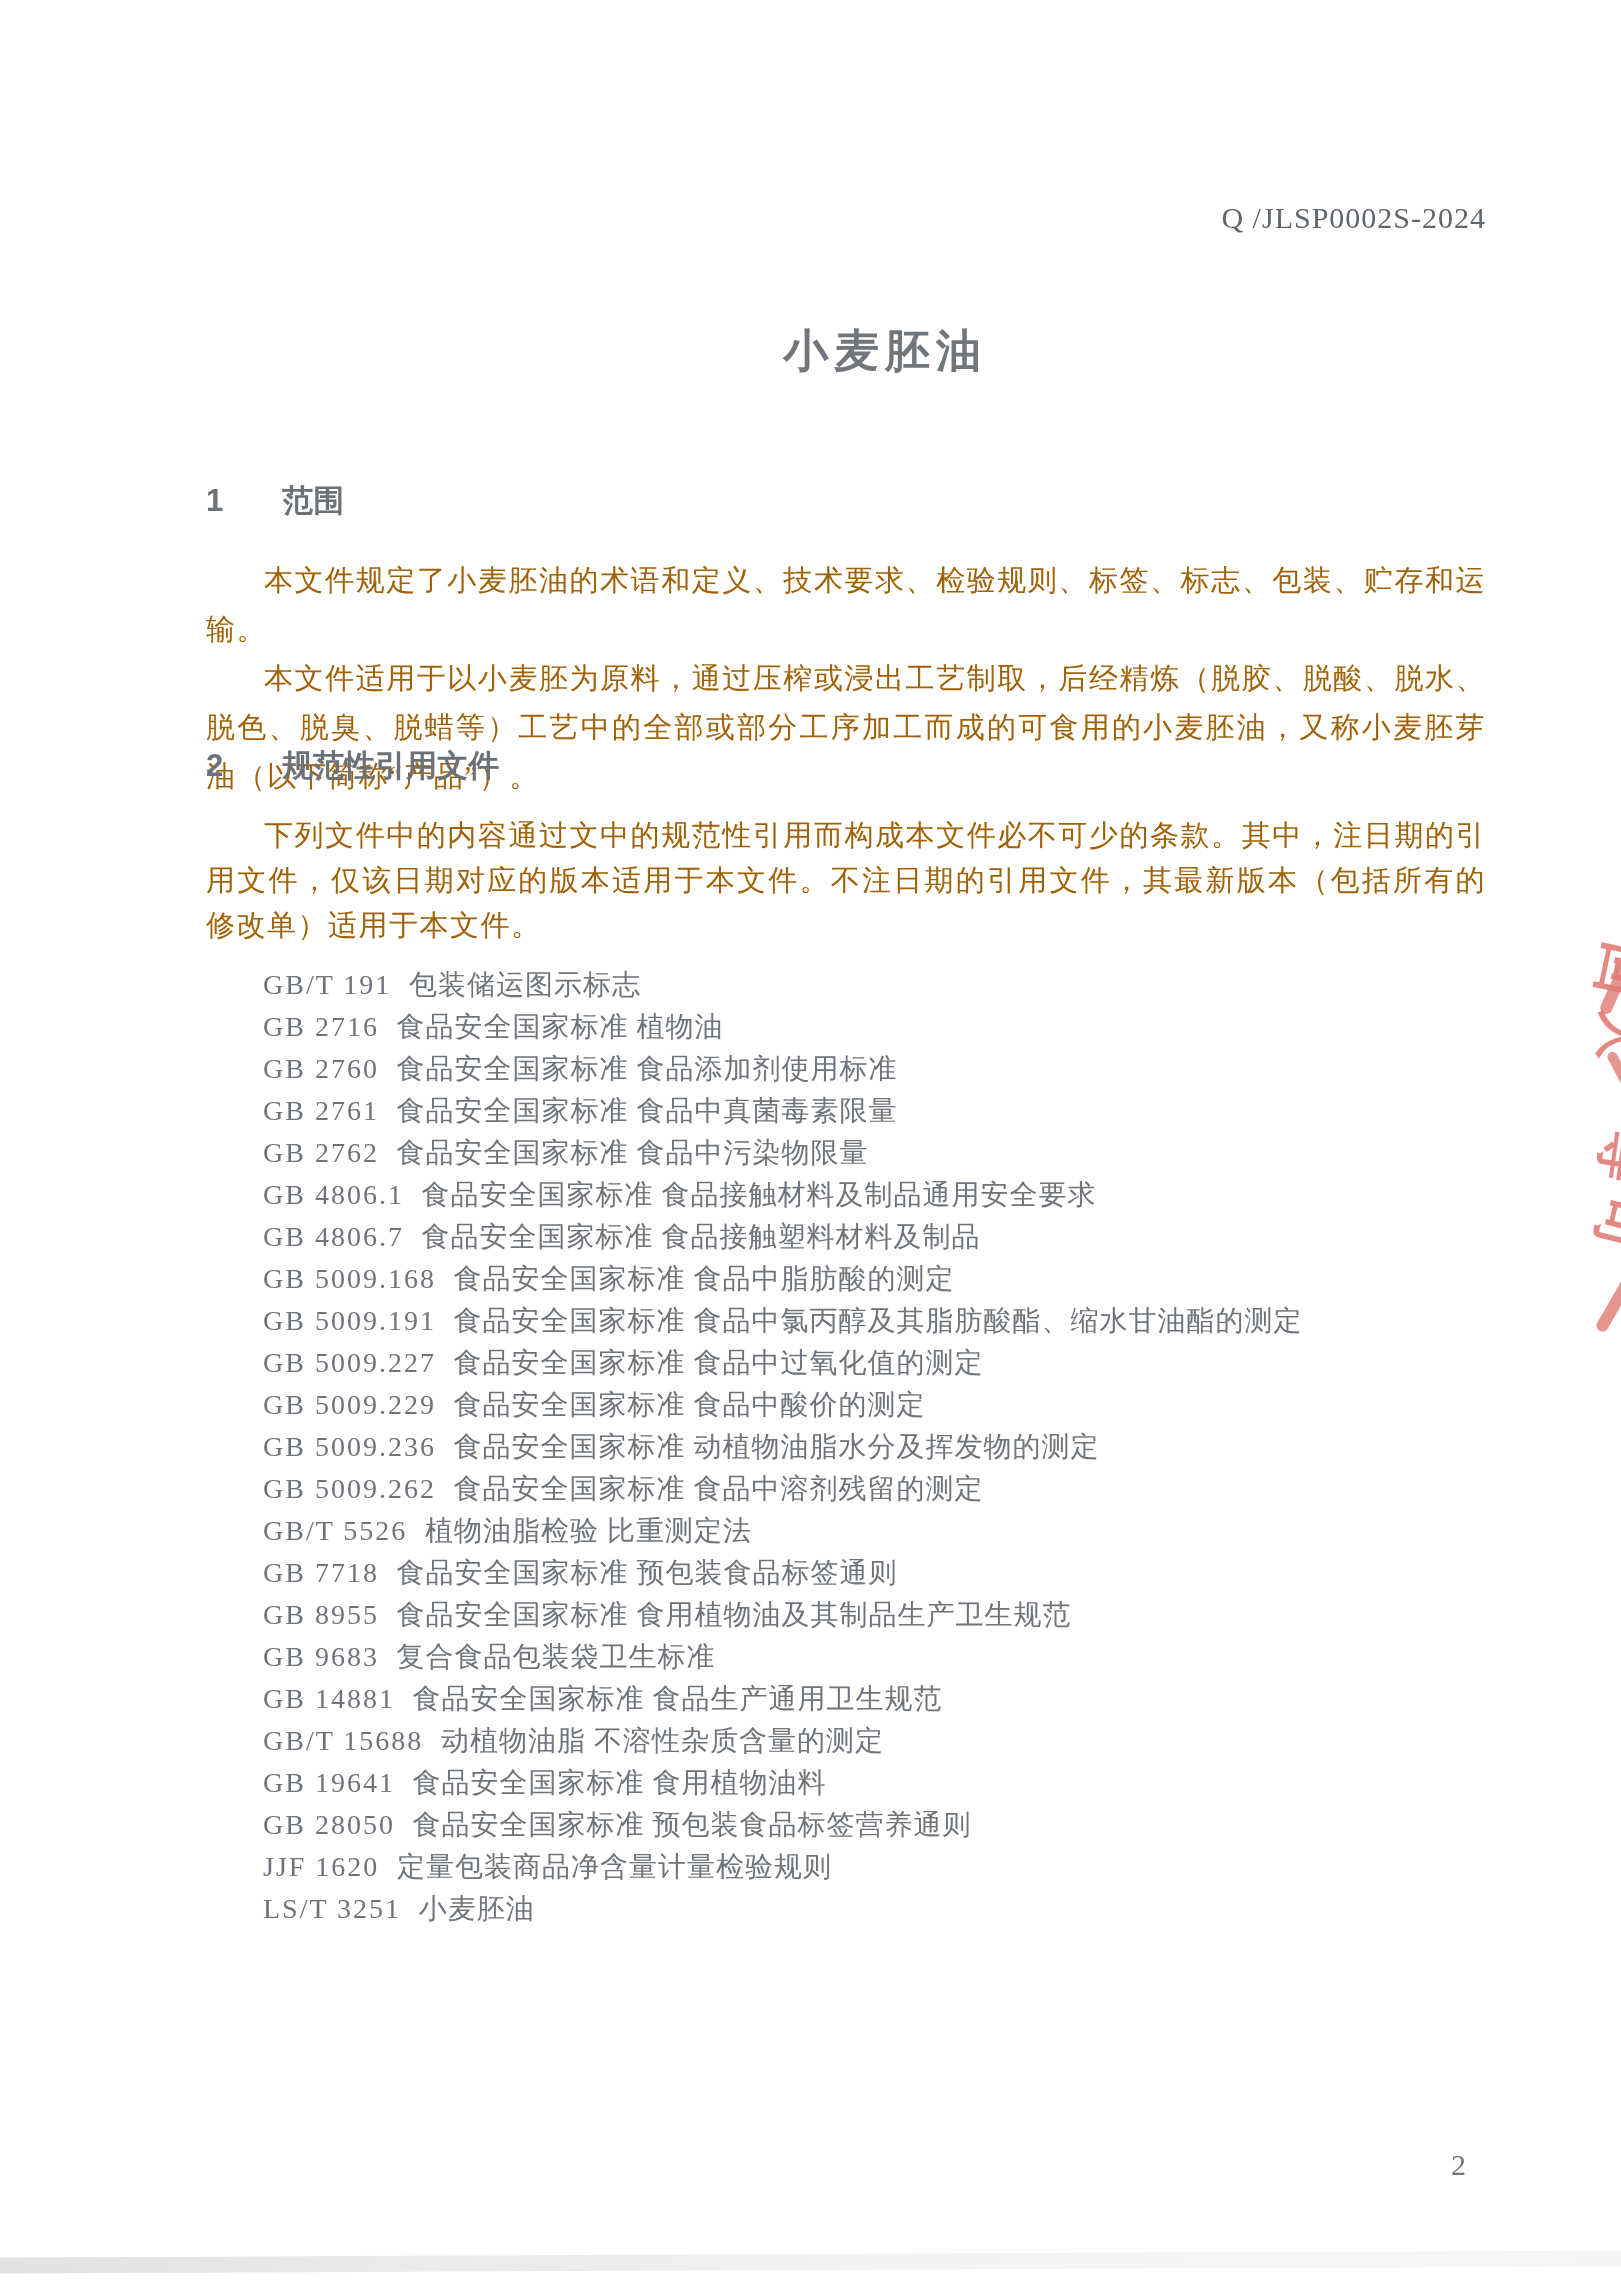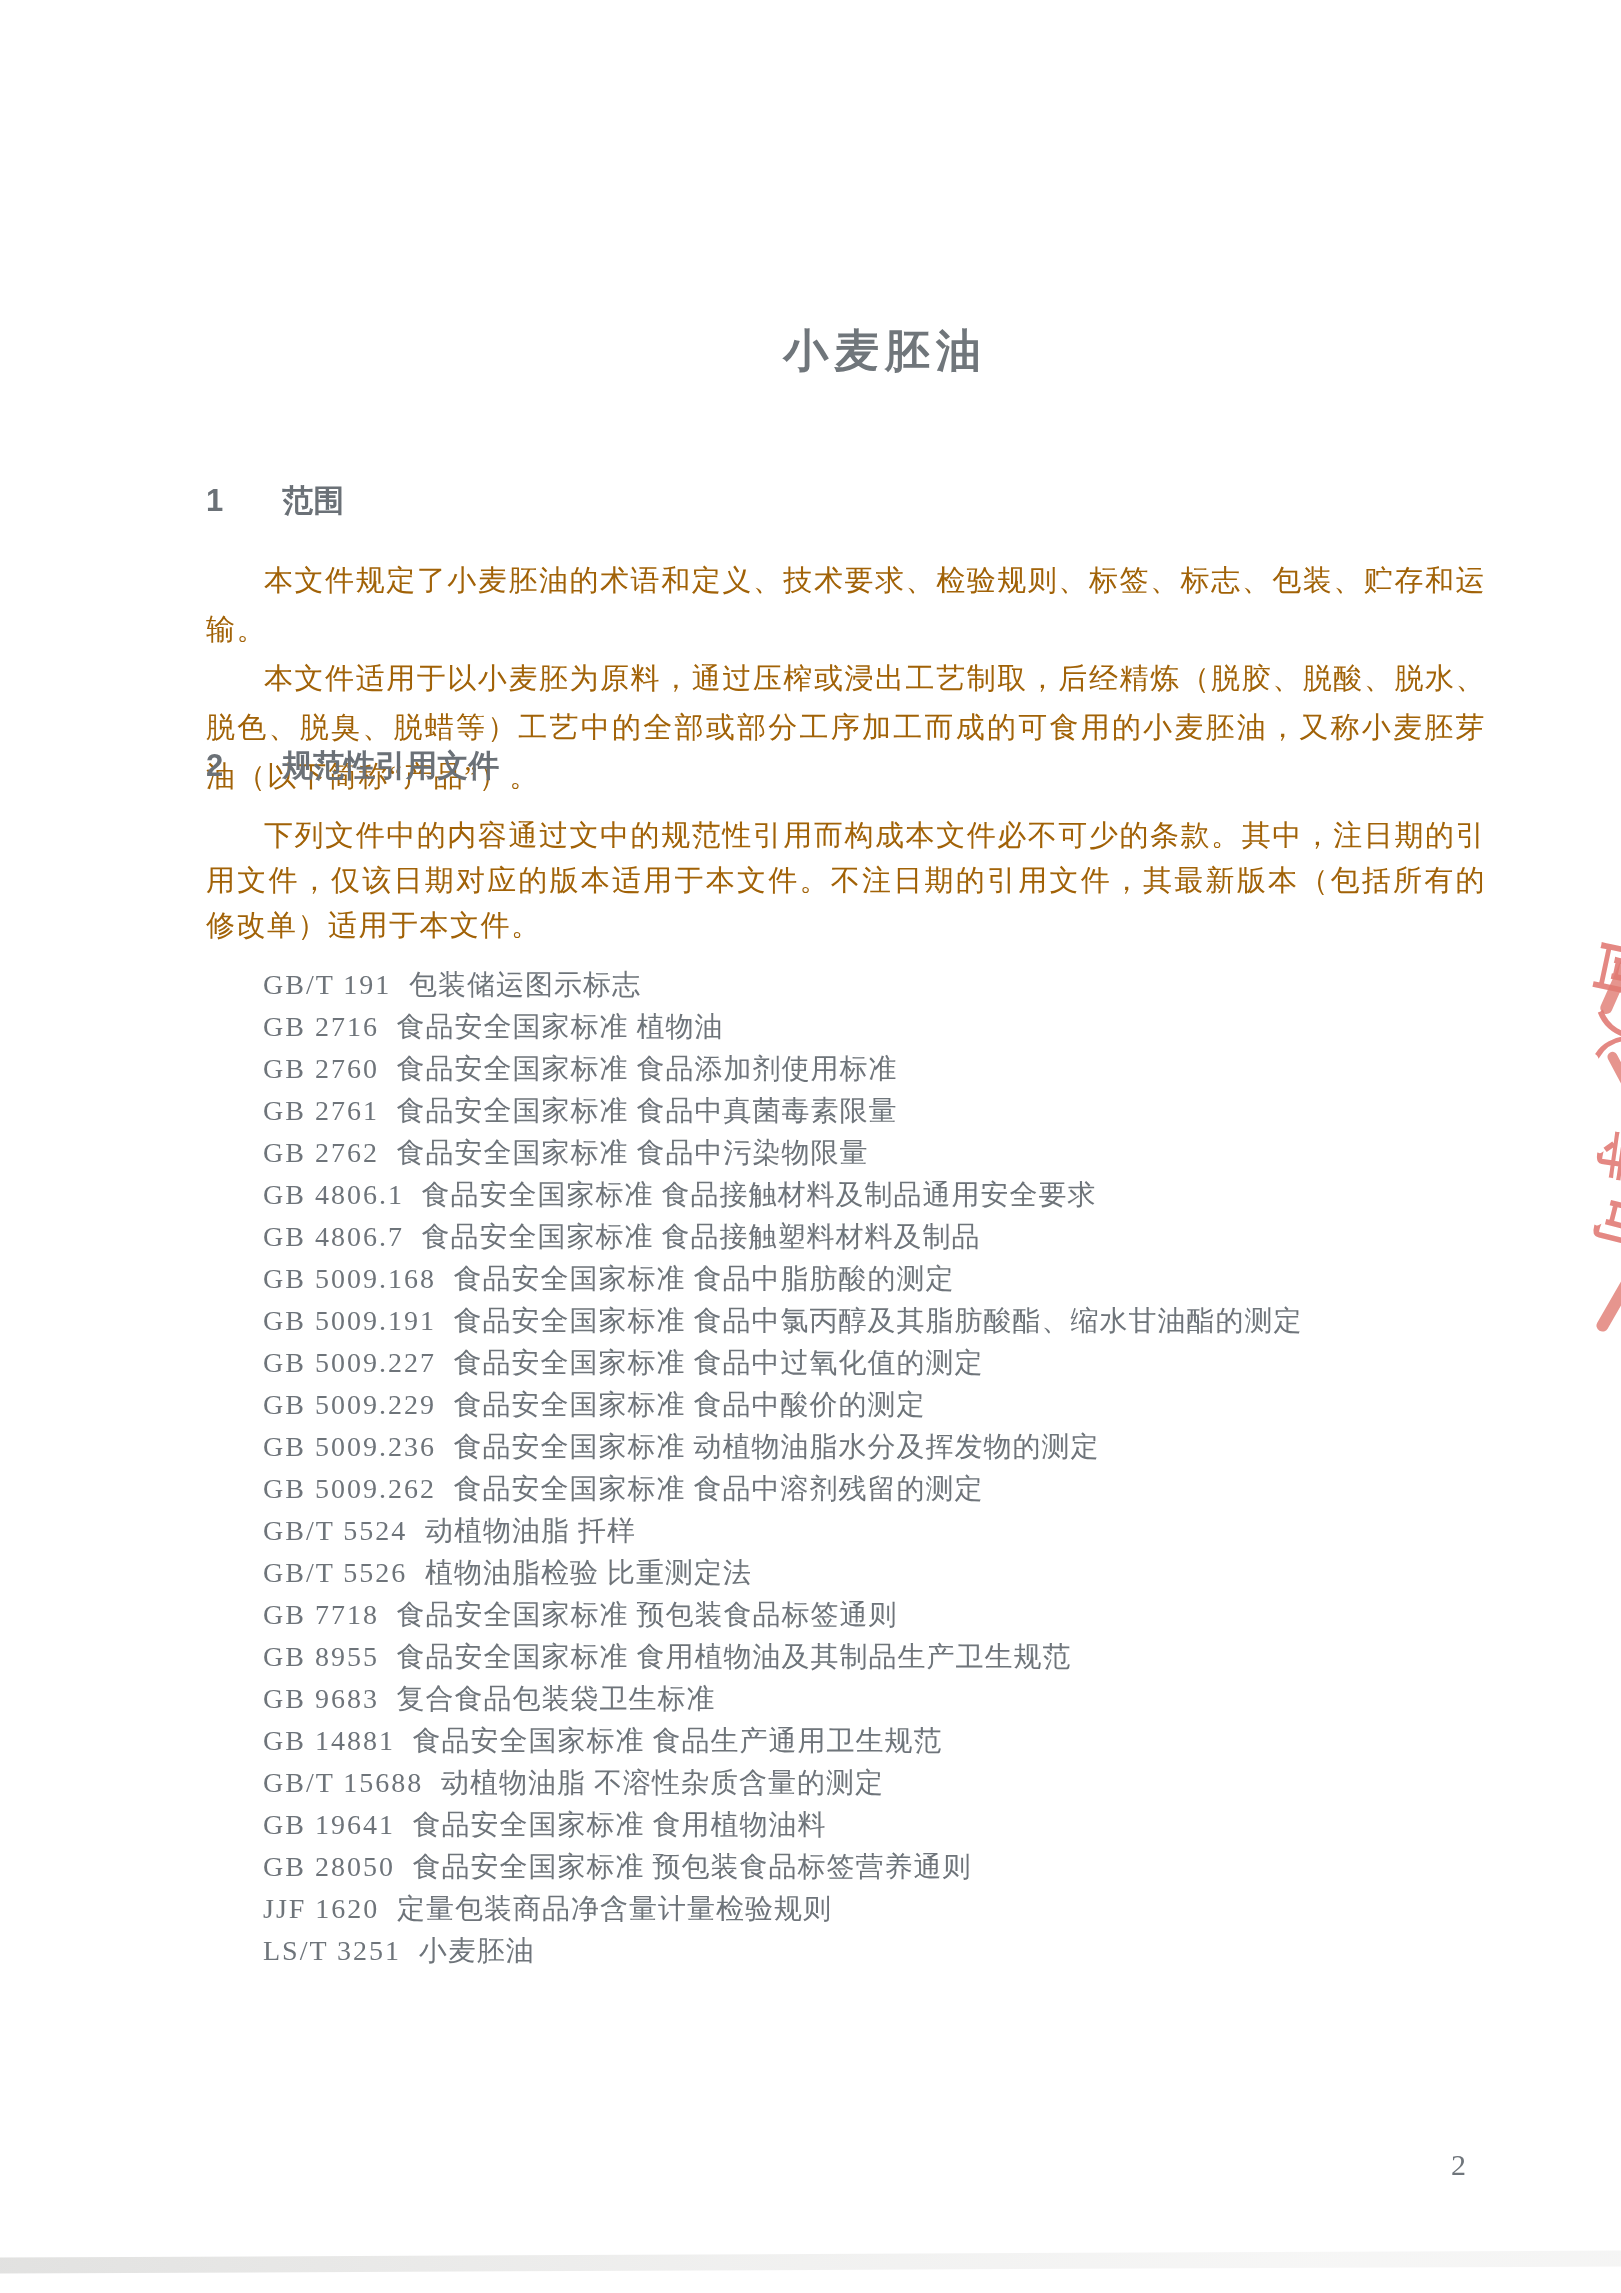--- a/index.html
+++ b/index.html
@@ -86,20 +86,21 @@
     position:absolute; left:-9.8px; top:2254px; width:1647px; height:15.7px;
     background:linear-gradient(to right, rgba(120,120,115,.22), rgba(150,150,145,.14) 45%, rgba(170,170,165,.10) 80%, rgba(170,170,165,.12));
     transform:rotate(-0.25deg);
   }
 </style>
 </head>
 <body>
 
 <div class="page">
 
+  <div class="doc-code">Q /JLSP0002S-2024</div>
 
   <h1 class="doc-title">小麦胚油</h1>
 
   <div class="section sec-1">
     <div class="sec-head">
       <span class="sec-num">1</span>
       <span class="sec-title">范围</span>
     </div>
     <p class="body-p">本文件规定了小麦胚油的术语和定义、技术要求、检验规则、标签、标志、包装、贮存和运输。</p>
     <p class="body-p">本文件适用于以小麦胚为原料，通过压榨或浸出工艺制取，后经精炼（脱胶、脱酸、脱水、脱色、脱臭、脱蜡等）工艺中的全部或部分工序加工而成的可食用的小麦胚油，又称小麦胚芽油（以下简称“产品”）。</p>
@@ -119,21 +120,20 @@
       <li><span class="ref-code">GB 2761</span><span class="ref-title">食品安全国家标准 食品中真菌毒素限量</span></li>
       <li><span class="ref-code">GB 2762</span><span class="ref-title">食品安全国家标准 食品中污染物限量</span></li>
       <li><span class="ref-code">GB 4806.1</span><span class="ref-title">食品安全国家标准 食品接触材料及制品通用安全要求</span></li>
       <li><span class="ref-code">GB 4806.7</span><span class="ref-title">食品安全国家标准 食品接触塑料材料及制品</span></li>
       <li><span class="ref-code">GB 5009.168</span><span class="ref-title">食品安全国家标准 食品中脂肪酸的测定</span></li>
       <li><span class="ref-code">GB 5009.191</span><span class="ref-title">食品安全国家标准 食品中氯丙醇及其脂肪酸酯、缩水甘油酯的测定</span></li>
       <li><span class="ref-code">GB 5009.227</span><span class="ref-title">食品安全国家标准 食品中过氧化值的测定</span></li>
       <li><span class="ref-code">GB 5009.229</span><span class="ref-title">食品安全国家标准 食品中酸价的测定</span></li>
       <li><span class="ref-code">GB 5009.236</span><span class="ref-title">食品安全国家标准 动植物油脂水分及挥发物的测定</span></li>
       <li><span class="ref-code">GB 5009.262</span><span class="ref-title">食品安全国家标准 食品中溶剂残留的测定</span></li>
-      <li><span class="ref-code">GB/T 5524</span><span class="ref-title">动植物油脂 扦样</span></li>
       <li><span class="ref-code">GB/T 5526</span><span class="ref-title">植物油脂检验 比重测定法</span></li>
       <li><span class="ref-code">GB 7718</span><span class="ref-title">食品安全国家标准 预包装食品标签通则</span></li>
       <li><span class="ref-code">GB 8955</span><span class="ref-title">食品安全国家标准 食用植物油及其制品生产卫生规范</span></li>
       <li><span class="ref-code">GB 9683</span><span class="ref-title">复合食品包装袋卫生标准</span></li>
       <li><span class="ref-code">GB 14881</span><span class="ref-title">食品安全国家标准 食品生产通用卫生规范</span></li>
       <li><span class="ref-code">GB/T 15688</span><span class="ref-title">动植物油脂 不溶性杂质含量的测定</span></li>
       <li><span class="ref-code">GB 19641</span><span class="ref-title">食品安全国家标准 食用植物油料</span></li>
       <li><span class="ref-code">GB 28050</span><span class="ref-title">食品安全国家标准 预包装食品标签营养通则</span></li>
       <li><span class="ref-code">JJF 1620</span><span class="ref-title">定量包装商品净含量计量检验规则</span></li>
       <li><span class="ref-code">LS/T 3251</span><span class="ref-title">小麦胚油</span></li>

